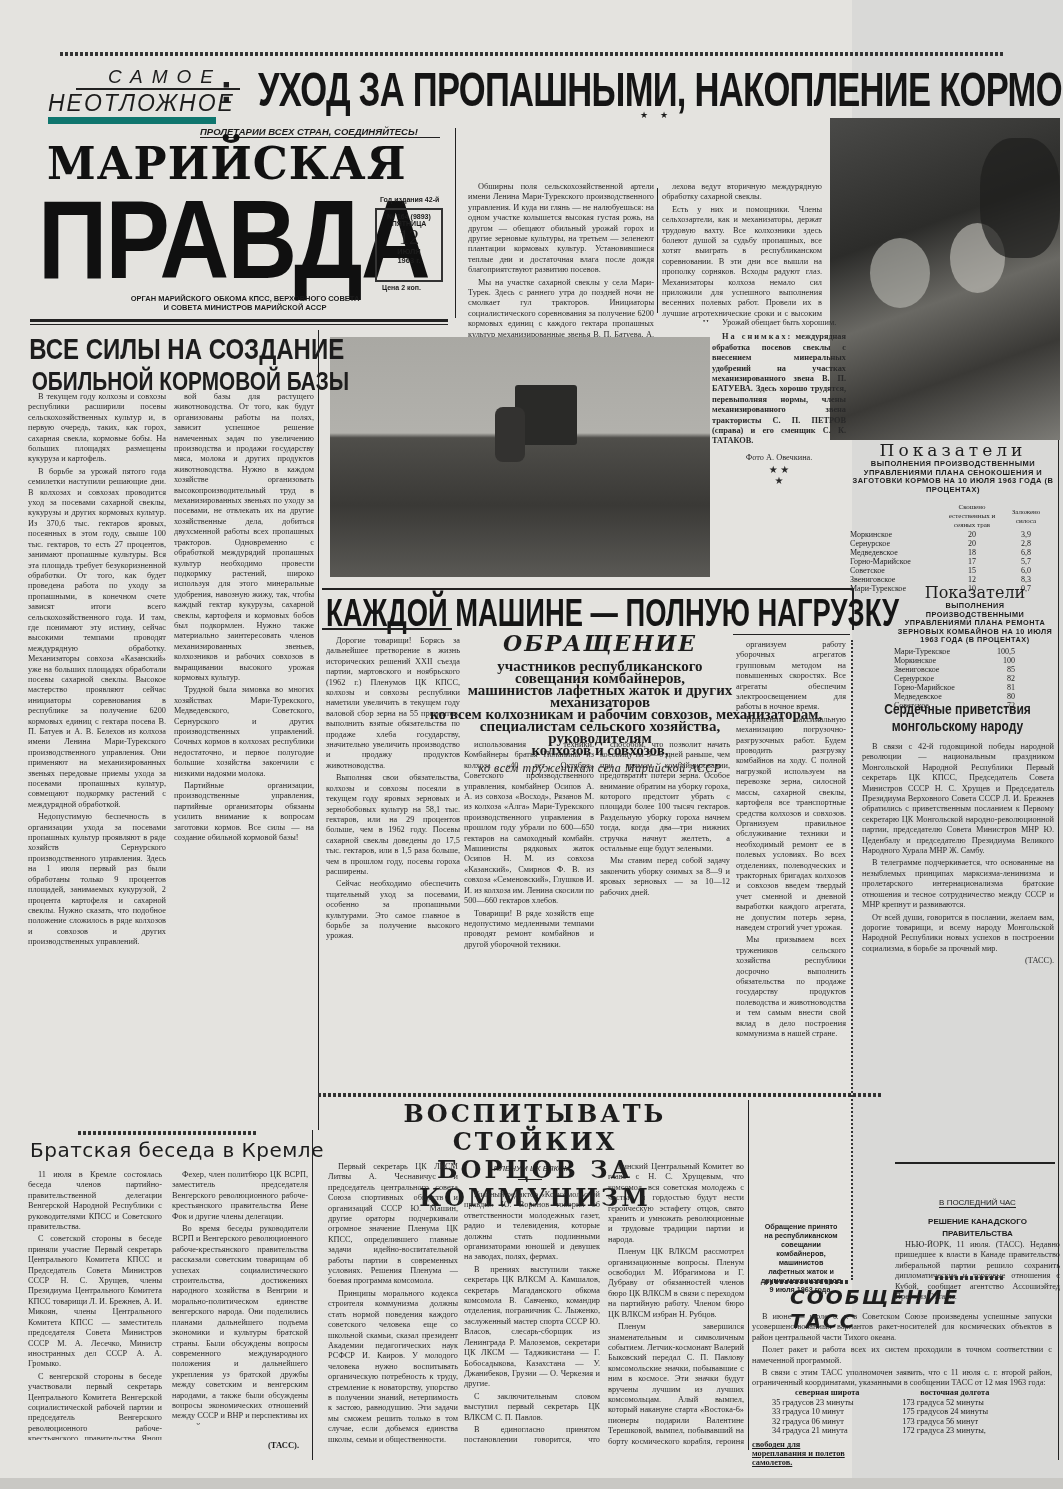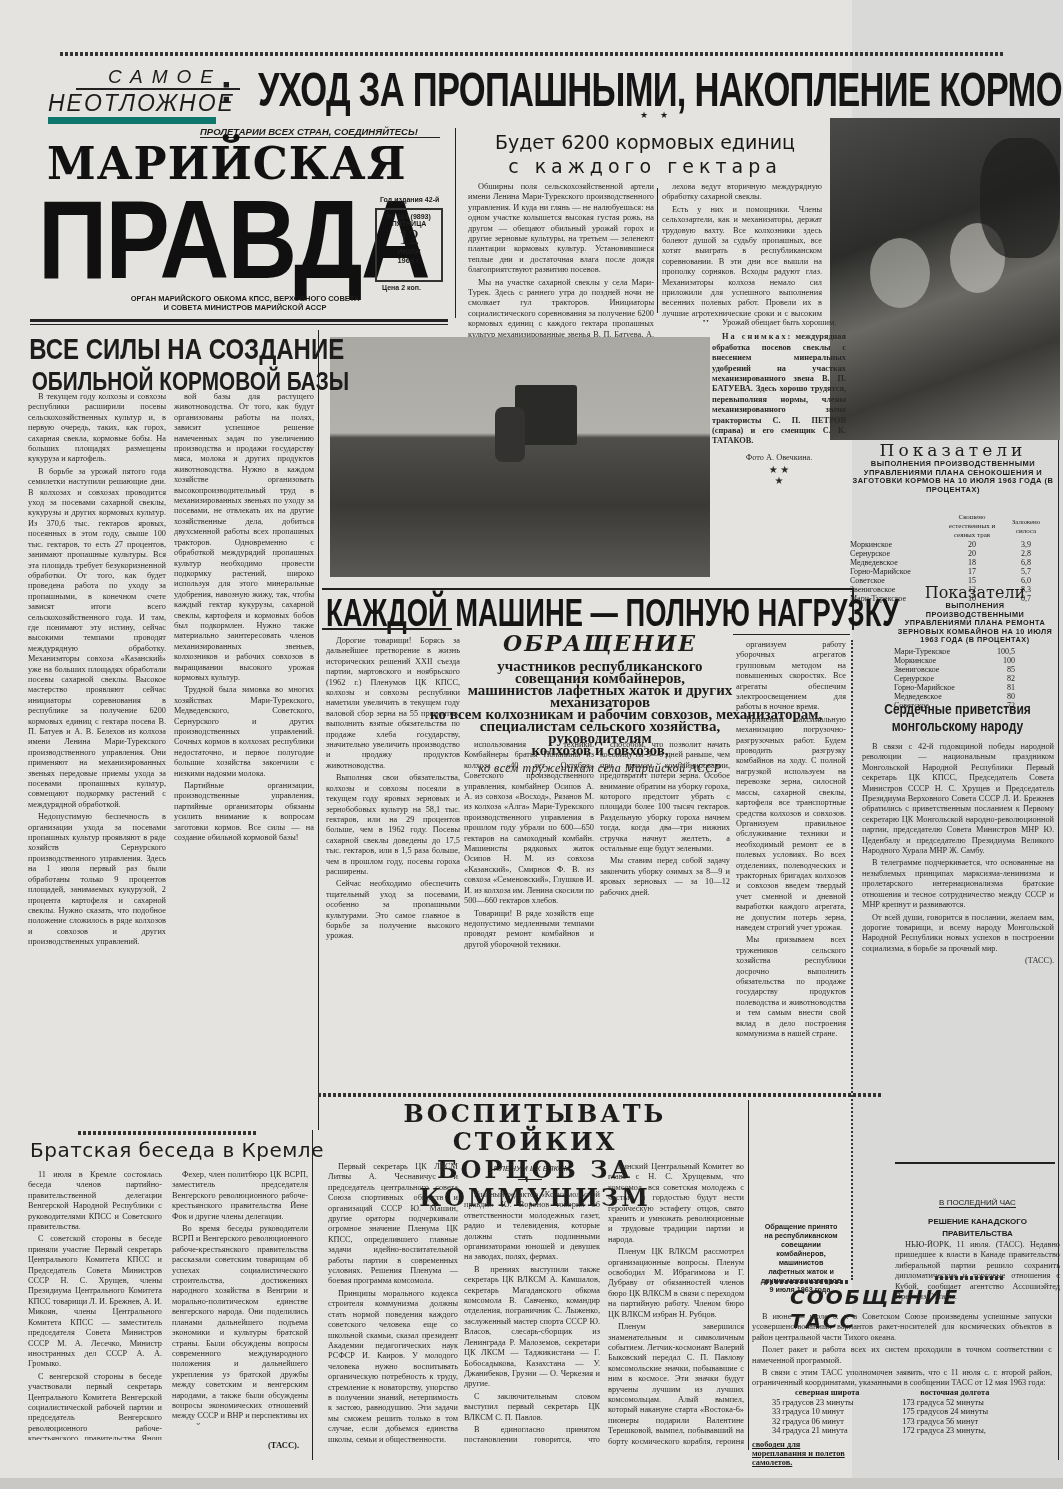--- a/index.html
+++ b/index.html
@@ -49,24 +49,20 @@
       <div>ОРГАН МАРИЙСКОГО ОБКОМА КПСС, ВЕРХОВНОГО СОВЕТА</div>
       <div>И СОВЕТА МИНИСТРОВ МАРИЙСКОЙ АССР</div>
     </div>
   </div>
   <div class="rule" style="left:30px;top:319px;width:418px;height:3px;"></div>
   <div class="rule" style="left:30px;top:324px;width:418px;height:1px;"></div>
 
   <div class="rule" style="left:455px;top:128px;width:1px;height:190px;"></div>
 
   <div class="abs" style="left:640px;top:110px;font-size:9px;letter-spacing:12px;">★★</div>
-  <div class="abs center" style="left:460px;top:130px;width:370px;font-family:'DejaVu Sans',sans-serif;color:#1a1a1a;">
-    <div style="font-size:19px;line-height:24px;">Будет 6200 кормовых единиц</div>
-    <div style="font-size:19px;line-height:24px;letter-spacing:5px;">с каждого гектара</div>
-  </div>
   <div class="abs body-text" style="left:468px;top:182px;width:186px;">
     <p>Обширны поля сельскохозяйственной артели имени Ленина Мари-Турекского производственного управления. И куда ни глянь — не налюбуешься: на одном участке колышется высокая густая рожь, на другом — обещают обильный урожай горох и другие зерновые культуры, на третьем — зеленеют плантации кормовых культур. Установившиеся теплые дни и достаточная влага после дождя благоприятствуют развитию посевов.</p>
     <p>Мы на участке сахарной свеклы у села Мари-Турек. Здесь с раннего утра до поздней ночи не смолкает гул тракторов. Инициаторы социалистического соревнования за получение 6200 кормовых единиц с каждого гектара пропашных культур механизированные звенья В. П. Батуева, А. В. Бе-</p>
   </div>
   <div class="rule" style="left:657px;top:188px;width:1px;height:125px;"></div>
   <div class="abs body-text" style="left:662px;top:182px;width:160px;height:140px;overflow:hidden;">
     <p>лехова ведут вторичную междурядную обработку сахарной свеклы.</p>
     <p>Есть у них и помощники. Члены сельхозартели, как и механизаторы, держат трудовую вахту. Все колхозники здесь болеют душой за судьбу пропашных, все хотят выиграть в республиканском соревновании. В эти дни все вышли на прополку сорняков. Всходы радуют глаз. Механизаторы колхоза немало сил приложили для успешного выполнения весенних полевых работ. Провели их в лучшие агротехнические сроки и с высоким качеством. Ни дня не медля, начали уход за посевами. Первый раз пробороновали до появления всходов. А когда появились первые ростки, боронование провели повторно. Затем приступили к междурядной обработке.</p>
   </div>
 
@@ -100,21 +96,21 @@
   <div class="abs body-text" style="left:174px;top:392px;width:140px;height:738px;overflow:hidden;">
     <p>вой базы для растущего животноводства. От того, как будут организованы работы на полях, зависит успешное решение намеченных задач по увеличению производства и продажи государству мяса, молока и других продуктов животноводства. Нужно в каждом хозяйстве организовать высокопроизводительный труд в механизированных звеньях по уходу за посевами, не отвлекать их на другие хозяйственные дела, добиться двухсменной работы всех пропашных тракторов. Одновременно с обработкой междурядий пропашных культур необходимо провести подкормку растений, широко используя для этого минеральные удобрения, навозную жижу, так, чтобы каждый гектар кукурузы, сахарной свеклы, картофеля и кормовых бобов был подкормлен. Нужно также материально заинтересовать членов механизированных звеньев, колхозников и рабочих совхозов в выращивании высокого урожая кормовых культур.</p>
     <p>Трудной была зимовка во многих хозяйствах Мари-Турекского, Медведевского, Советского, Сернурского и других производственных управлений. Сочных кормов в колхозах республики недостаточно, и первое полугодие большие хозяйства закончили с низкими надоями молока.</p>
     <p>Партийные организации, производственные управления, партийные организаторы обязаны усилить внимание к вопросам заготовки кормов. Все силы — на создание обильной кормовой базы!</p>
   </div>
   <div class="rule" style="left:318px;top:330px;width:1px;height:800px;"></div>
 
   <div class="abs" style="left:848px;top:440px;width:210px;">
     <div class="center" style="font-size:17px;letter-spacing:4px;">Показатели</div>
     <div class="center" style="font-family:'Liberation Sans',sans-serif;font-weight:bold;font-size:7.5px;line-height:8.5px;letter-spacing:.5px;">ВЫПОЛНЕНИЯ ПРОИЗВОДСТВЕННЫМИ УПРАВЛЕНИЯМИ ПЛАНА СЕНОКОШЕНИЯ И ЗАГОТОВКИ КОРМОВ НА 10 ИЮЛЯ 1963 ГОДА (В ПРОЦЕНТАХ)</div>
-    <table class="stats" style="width:200px;margin-top:19px;">
+    <table class="stats" style="width:200px;margin-top:9px;">
       <tbody>
           <tr>
         <td></td>
         <td style="text-align:center;font-size:7px;width:60px;">Скошено естественных и сеяных трав</td>
         <td style="text-align:center;font-size:7px;width:40px;">Заложено силоса</td>
       </tr>
       <tr>
             <td>Моркинское</td>
             <td class="center">20</td>
             <td class="center">3,9</td>

